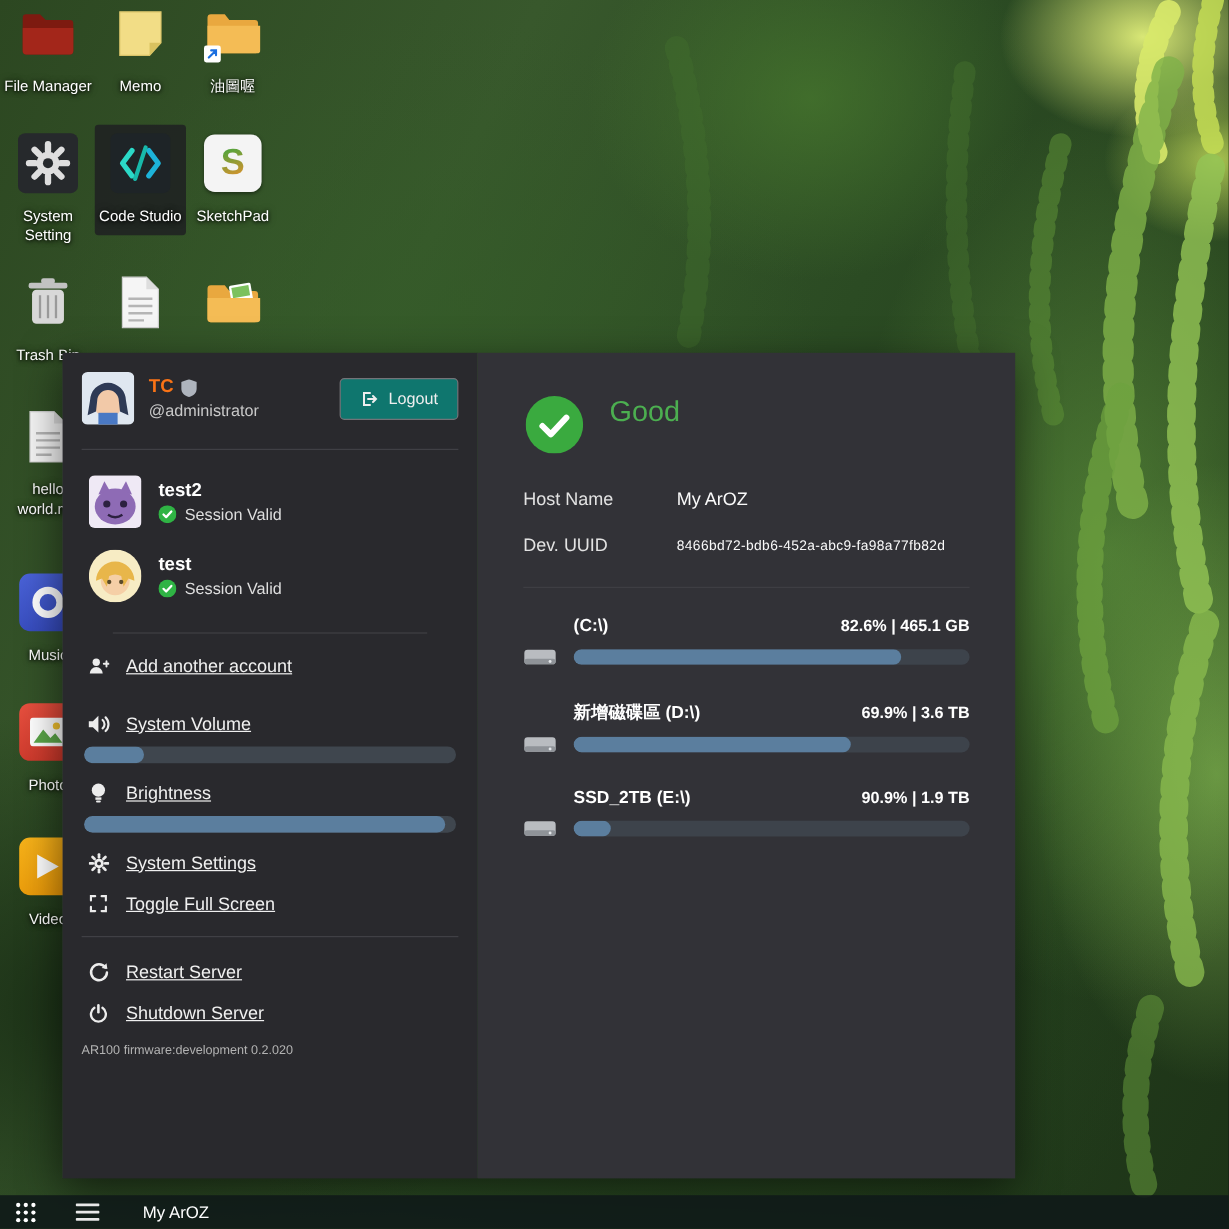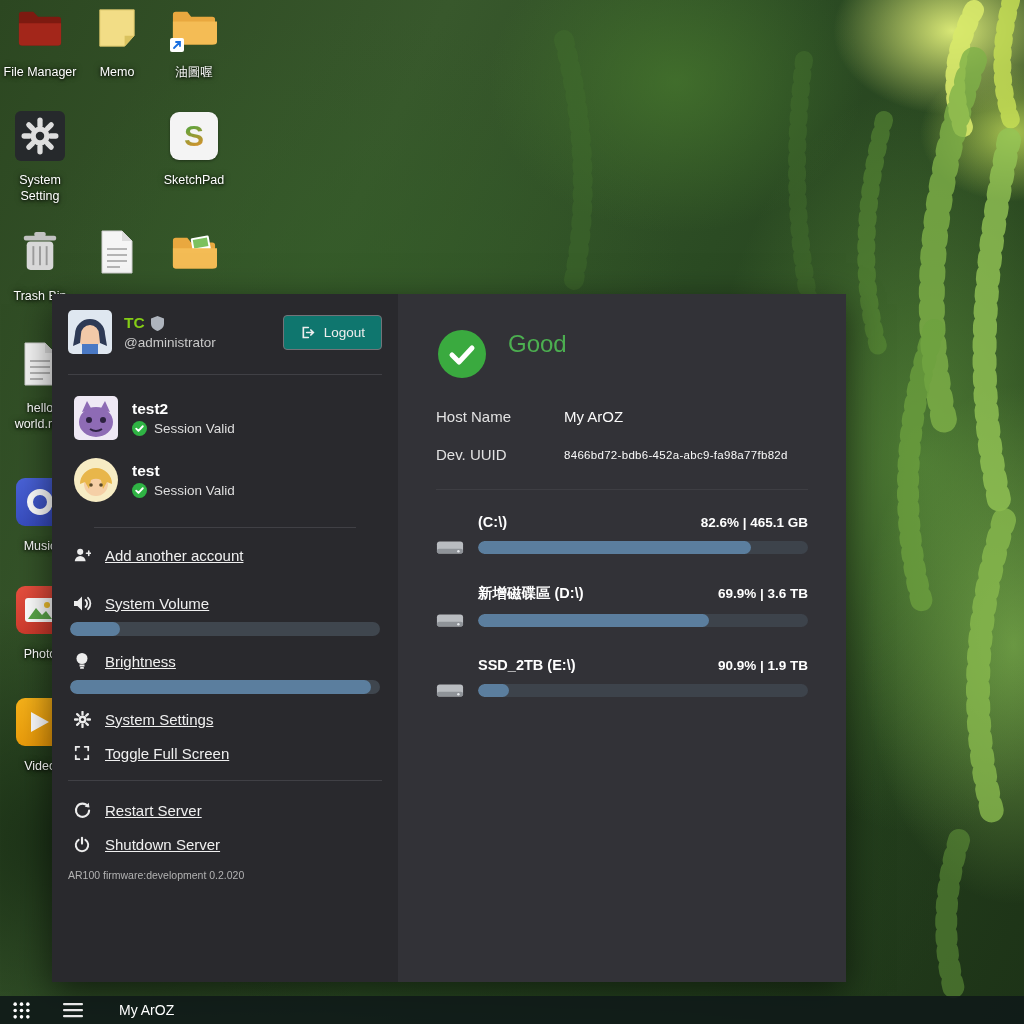--- a/index.html
+++ b/index.html
@@ -46,21 +46,21 @@
     border-radius:2px;display:flex;align-items:center;justify-content:center;}
 
   
   .panel{position:absolute;left:52px;top:294px;width:794px;height:688px;display:flex;z-index:10;
     box-shadow:0 10px 34px rgba(0,0,0,.55);font-size:15px;}
   .pleft{width:346px;background:#29292d;padding:16px;display:flex;flex-direction:column;}
   .pright{flex:1;background:#323237;padding:32px 38px 0 38px;}
 
   .usercard{display:flex;align-items:center;gap:12px;padding-bottom:10px;}
   .avatar44{width:44px;height:44px;border-radius:5px;overflow:hidden;flex:none;}
-  .uname{font-weight:700;font-size:15.5px;display:flex;align-items:center;gap:6px;color:#84cc16;}
+  .uname{font-weight:700;font-size:15.5px;display:flex;align-items:center;gap:6px;color:#f97316;}
   .uhandle{color:#c9c9c9;font-size:13.5px;margin-top:3px;}
   .logout-btn{margin-left:auto;display:flex;align-items:center;gap:9px;background:#0f766e;
     border:1px solid #737378;border-radius:4px;color:#eee;font-size:13.5px;padding:9px 16px;cursor:pointer;
     font-family:inherit;}
   .pdiv{border-top:1px solid #404045;margin:10px 0 12px;}
   .pdiv.inset{margin:16px 26px 10px;}
   .acct{display:flex;align-items:center;gap:14px;padding:9px 6px;cursor:pointer;}
   .aname{font-weight:700;font-size:15.5px;color:#fff;}
   .astatus{display:flex;align-items:center;gap:7px;color:#dedede;font-size:13.5px;margin-top:3px;}
   .mitem{display:flex;align-items:center;gap:13px;padding:8px 4px;font-size:15px;cursor:pointer;color:#f0f0f0;text-decoration:underline;}
@@ -170,20 +170,32 @@
               <line x1="7.4" y1="28.6" x2="11" y2="25"></line>
               <line x1="25" y1="11" x2="28.6" y2="7.4"></line>
             </g>
             <circle cx="18" cy="18" r="4" fill="#26292c"></circle>
           </svg>
         </div>
     </div>
     <div class="dlabel">System Setting</div>
   </div>
 
+  <div class="dicon selected" style="left:79px;top:104px">
+    <div class="dtile">
+      <div class="tile-dark" style="background:#1e2427;">
+        <svg width="42" viewBox="0 0 48 48" fill="none" stroke-linecap="round" stroke-linejoin="round">
+            <path d="M16 12 L7 24 L16 36" stroke="#2bd9c7" stroke-width="5"></path>
+            <path d="M32 12 L41 24 L32 36" stroke="#1db3d9" stroke-width="5"></path>
+            <path d="M29 9 L19 39" stroke="#18b9aa" stroke-width="4"></path>
+          </svg>
+      </div>
+    </div>
+    <div class="dlabel">Code Studio</div>
+  </div>
 
   <div class="dicon" style="left:156px;top:110px">
     <div class="dtile">
       <div class="tile-white">
           <span class="sketch-s">S</span>
         </div>
     </div>
     <div class="dlabel">SketchPad</div>
   </div>
 

